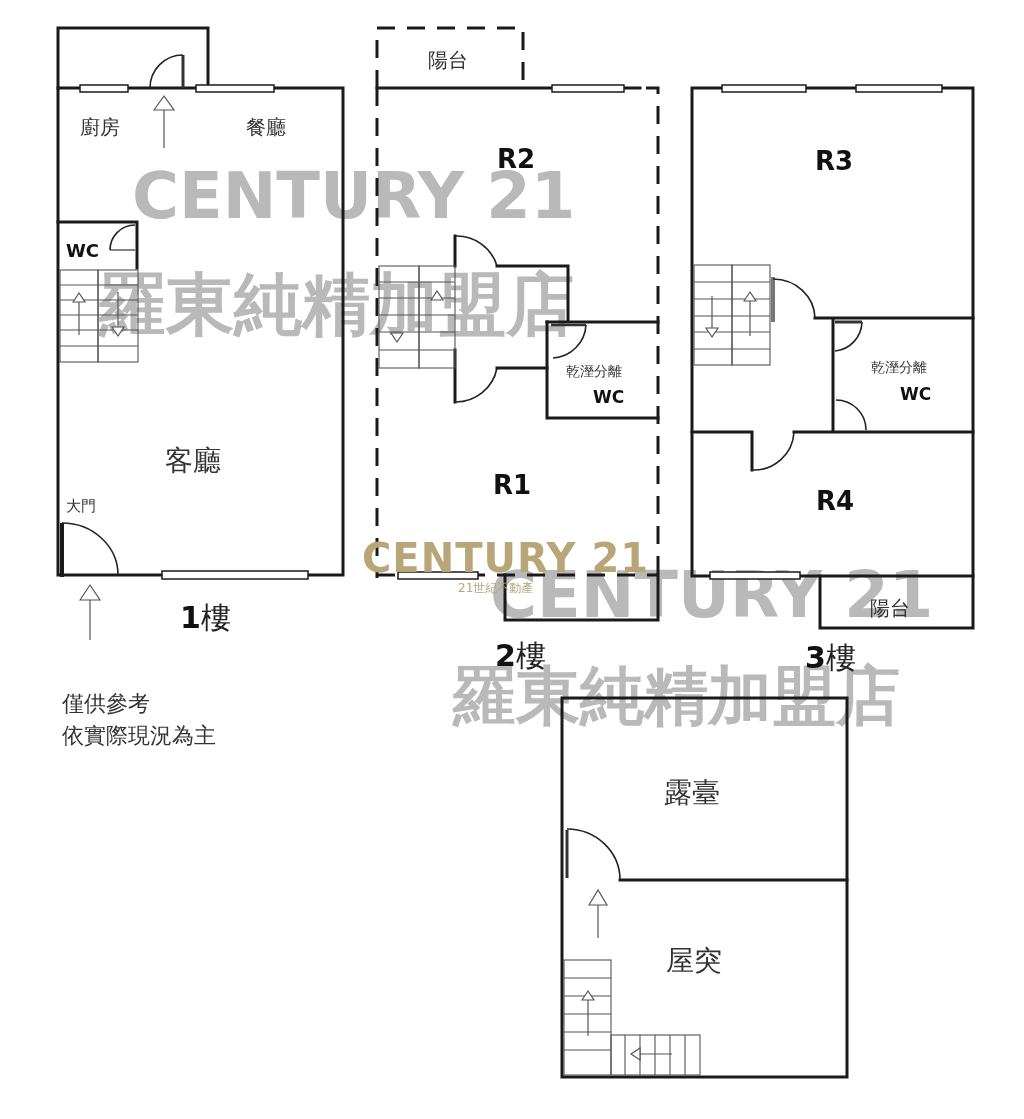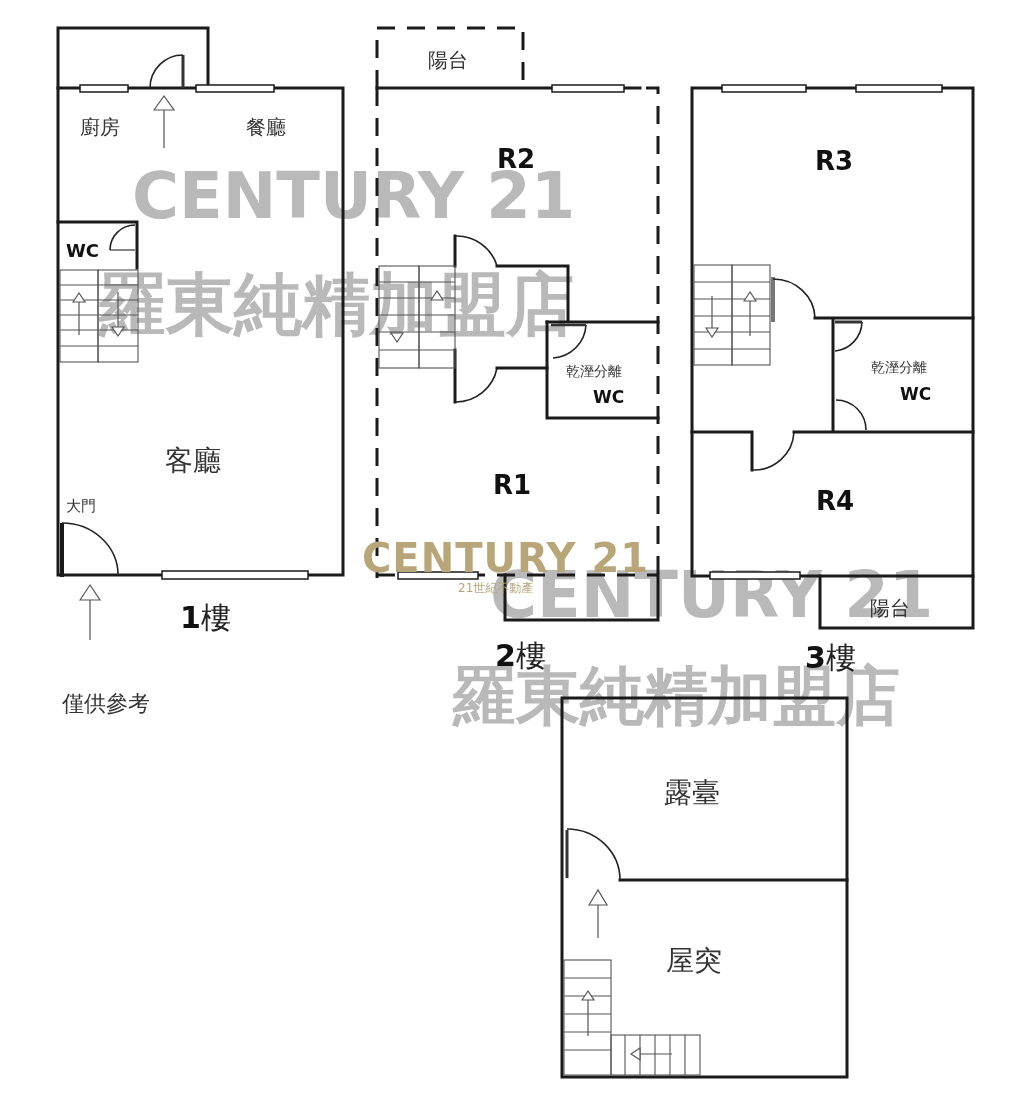--- a/index.html
+++ b/index.html
@@ -196,13 +196,14 @@
     <text class="lbl" x="664" y="802" font-size="28">露臺</text>
     <text class="lbl" x="666" y="970" font-size="28">屋突</text>
   </g>
 
   <text class="wm-gold" x="362" y="572" font-size="40" letter-spacing="1">CENTURY 21</text>
   <text class="wm-gold" x="458" y="592" font-size="12" style="font-weight:normal">21世紀不動產</text>
 </svg>
 
 <div class="note" style="left:62px; top:688px;">
   <div>僅供參考</div>
+  <div>依實際現況為主</div>
 </div>
 
 </body></html>

